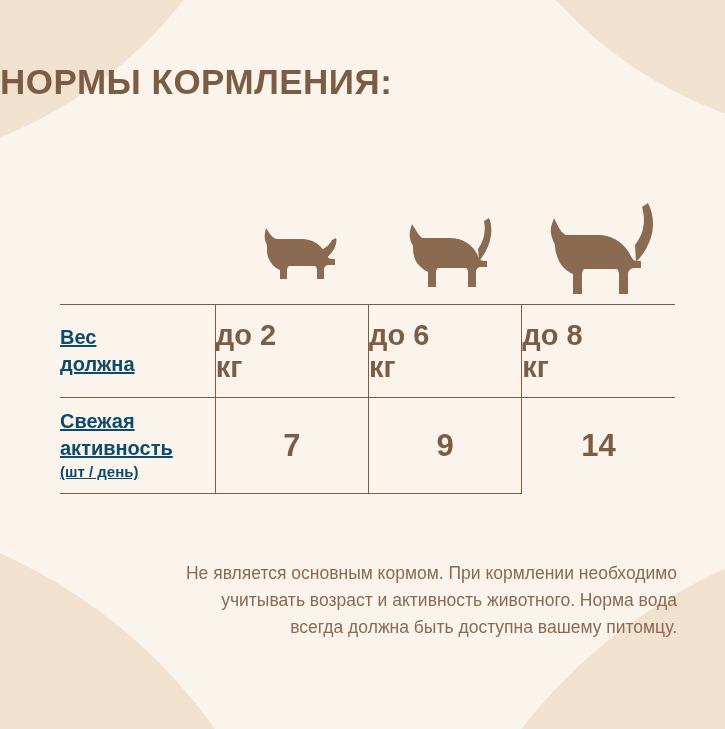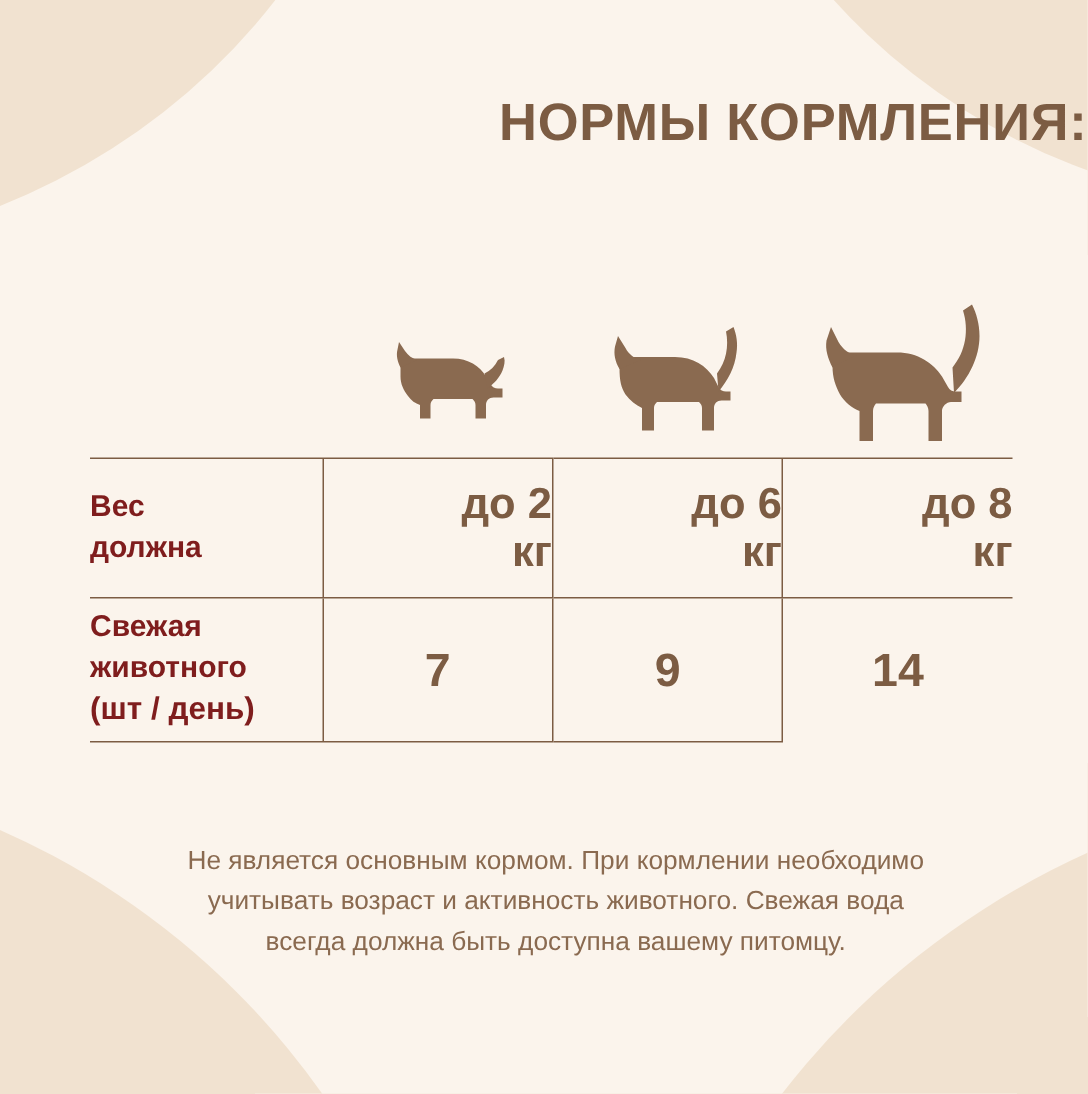--- a/index.html
+++ b/index.html
@@ -61,21 +61,21 @@
     position: relative;
     z-index: 3;
     width: 725px;
     height: 729px;
   }
   .title {
     position: absolute;
     top: 62px;
     left: 0;
     width: 725px;
-    text-align: right;
+    text-align: left;
     font-size: 35px;
     letter-spacing: 0.5px;
     font-weight: bold;
     color: #7c5c43;
   }
   
   .table-wrap {
     position: absolute;
     top: 190px;
     left: 60px;
@@ -111,49 +111,50 @@
     border-bottom: 1.5px solid #7c5c43;
     height: 92px;
   }
   .row-norm td {
     height: 95px;
     border-bottom: 1.5px solid #7c5c43;
   }
   .row-norm td.no-bottom { border-bottom: none; }
 
   .label-cell {
-    color: #7f1d1d;
+    color: #0c4a6e;
     font-size: 20px;
     font-weight: bold;
     line-height: 1.35;
     padding-left: 8px;
+    text-decoration: underline;
   }
   .label-sub {
-    font-size: 21px;
+    font-size: 15px;
     font-weight: bold;
   }
   .weight-cell {
-    text-align: right;
+    text-align: left;
     color: #7c5c43;
     font-size: 29px;
     font-weight: bold;
     line-height: 1.12;
   }
   .amount-cell {
     text-align: center;
     color: #7c5c43;
     font-size: 31px;
     font-weight: bold;
   }
   .footnote {
     position: absolute;
     top: 560px;
-    left: 48px;
+    left: 32px;
     width: 645px;
-    text-align: center;
+    text-align: right;
     color: #8a6a50;
     font-size: 17.5px;
     line-height: 1.55;
   }
 </style>
 </head>
 <body>
 
 <div class="poster">
 
@@ -222,31 +223,31 @@
           </td>
           <td class="weight-cell vline">
             <div>до 8</div>
             <div>кг</div>
           </td>
         </tr>
 
         <tr class="row-norm">
           <td class="label-cell">
             <div>Свежая</div>
-            <div>животного</div>
+            <div>активность</div>
             <div class="label-sub">(шт / день)</div>
           </td>
           <td class="amount-cell vline">7</td>
           <td class="amount-cell vline">9</td>
           <td class="amount-cell vline no-bottom">14</td>
         </tr>
       </tbody>
         </table>
     </div>
 
     <div class="footnote">
       <div>Не является основным кормом. При кормлении необходимо</div>
-      <div>учитывать возраст и активность животного. Свежая вода</div>
+      <div>учитывать возраст и активность животного. Норма вода</div>
       <div>всегда должна быть доступна вашему питомцу.</div>
     </div>
 
   </div>
 </div>
 
 </body></html>

